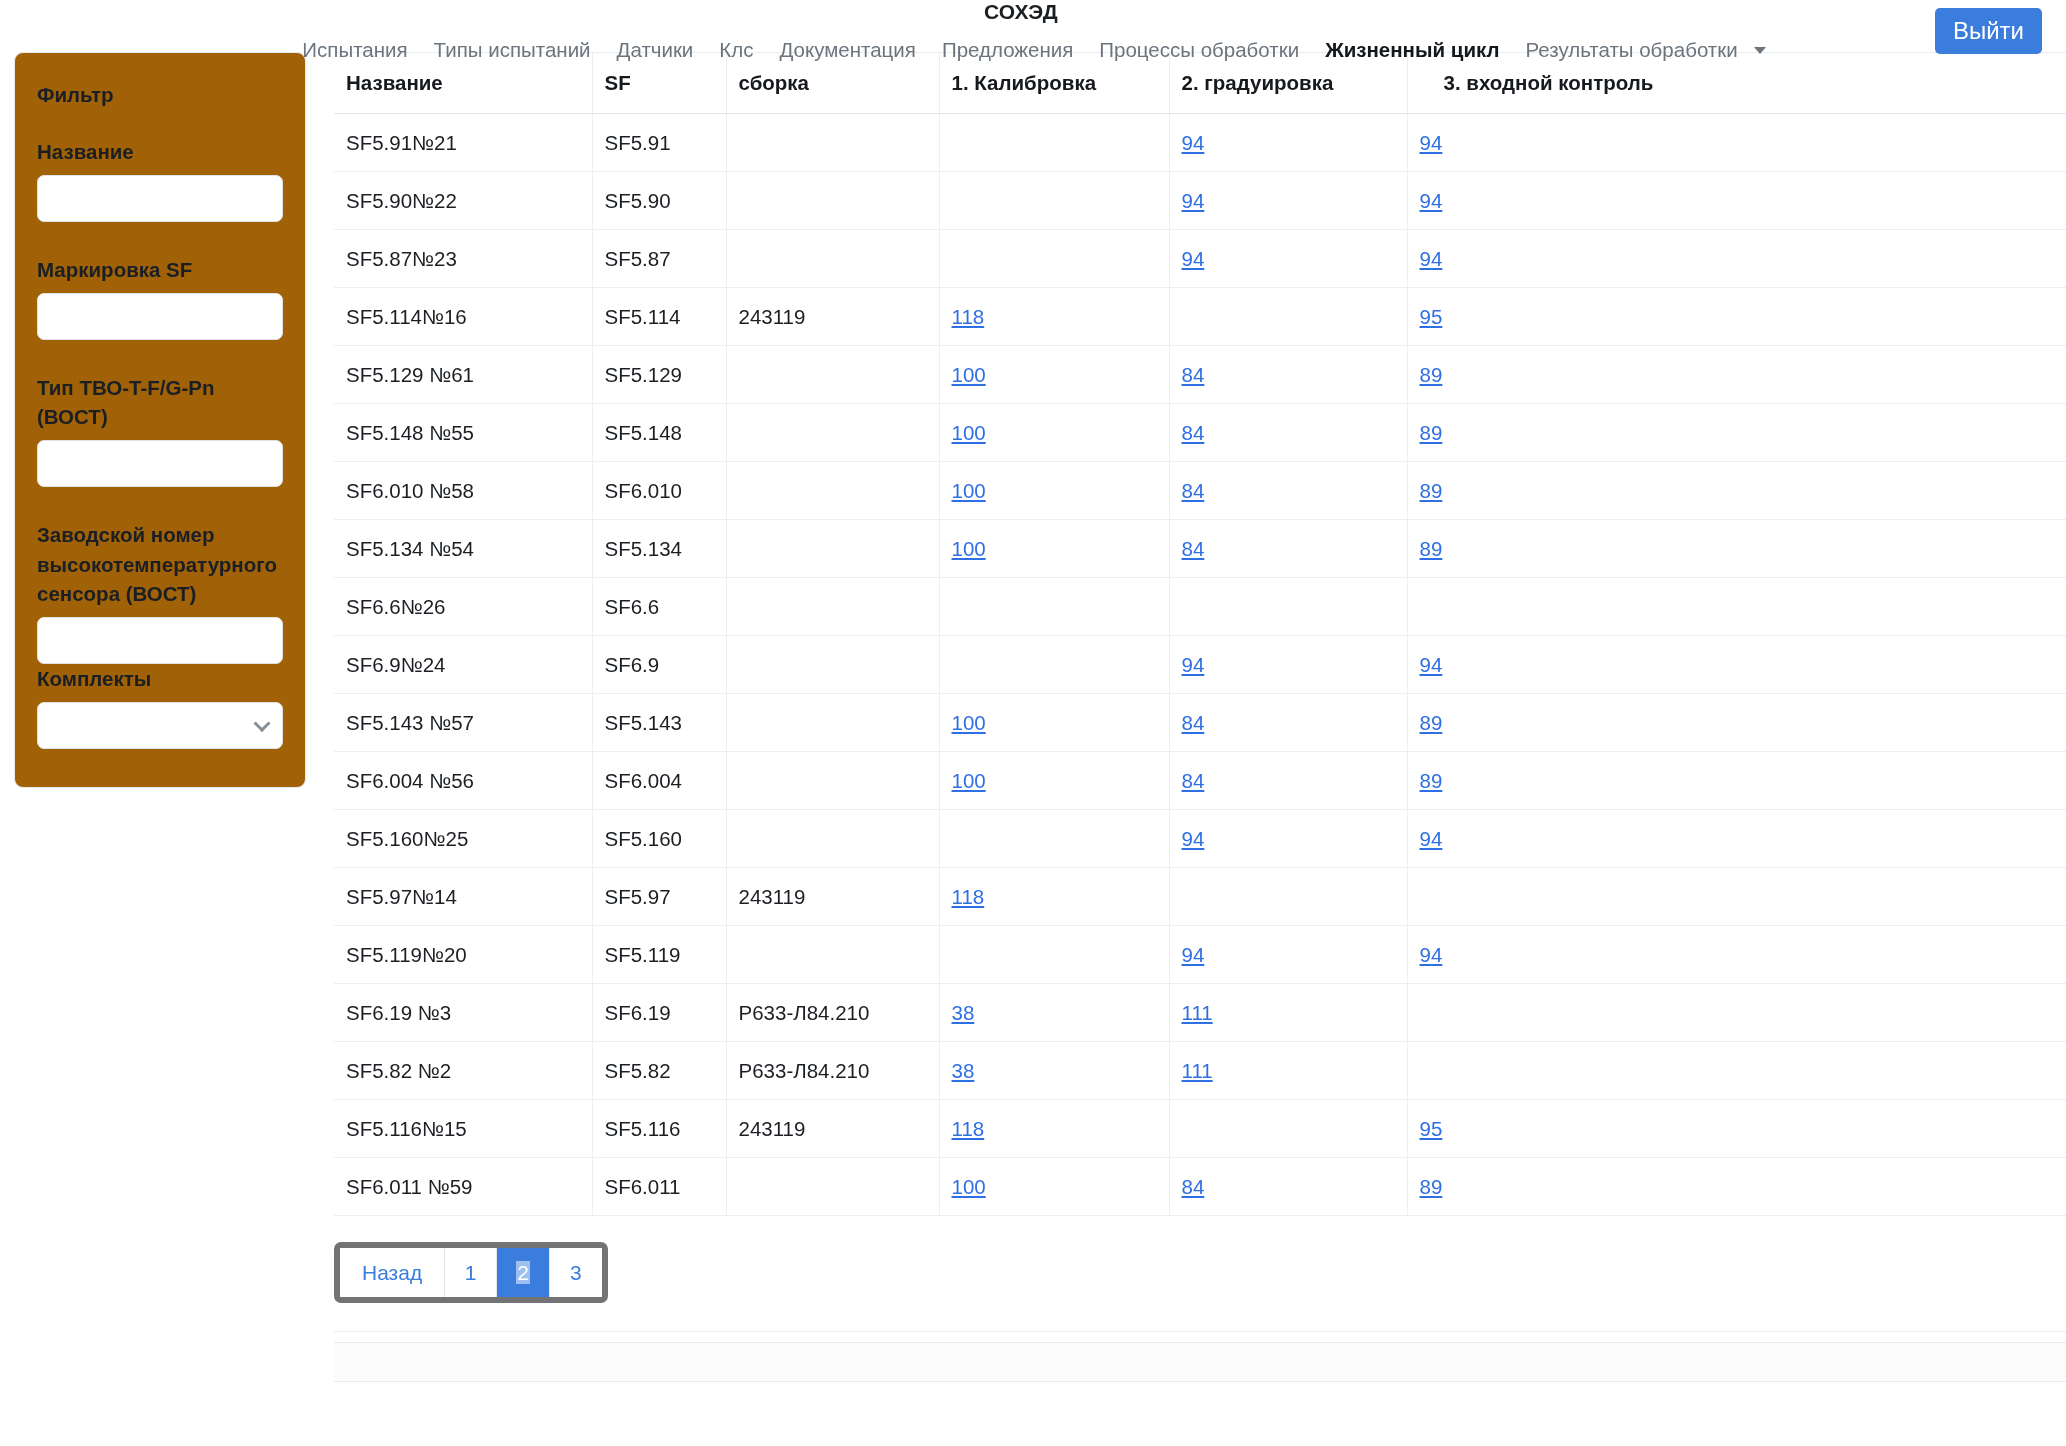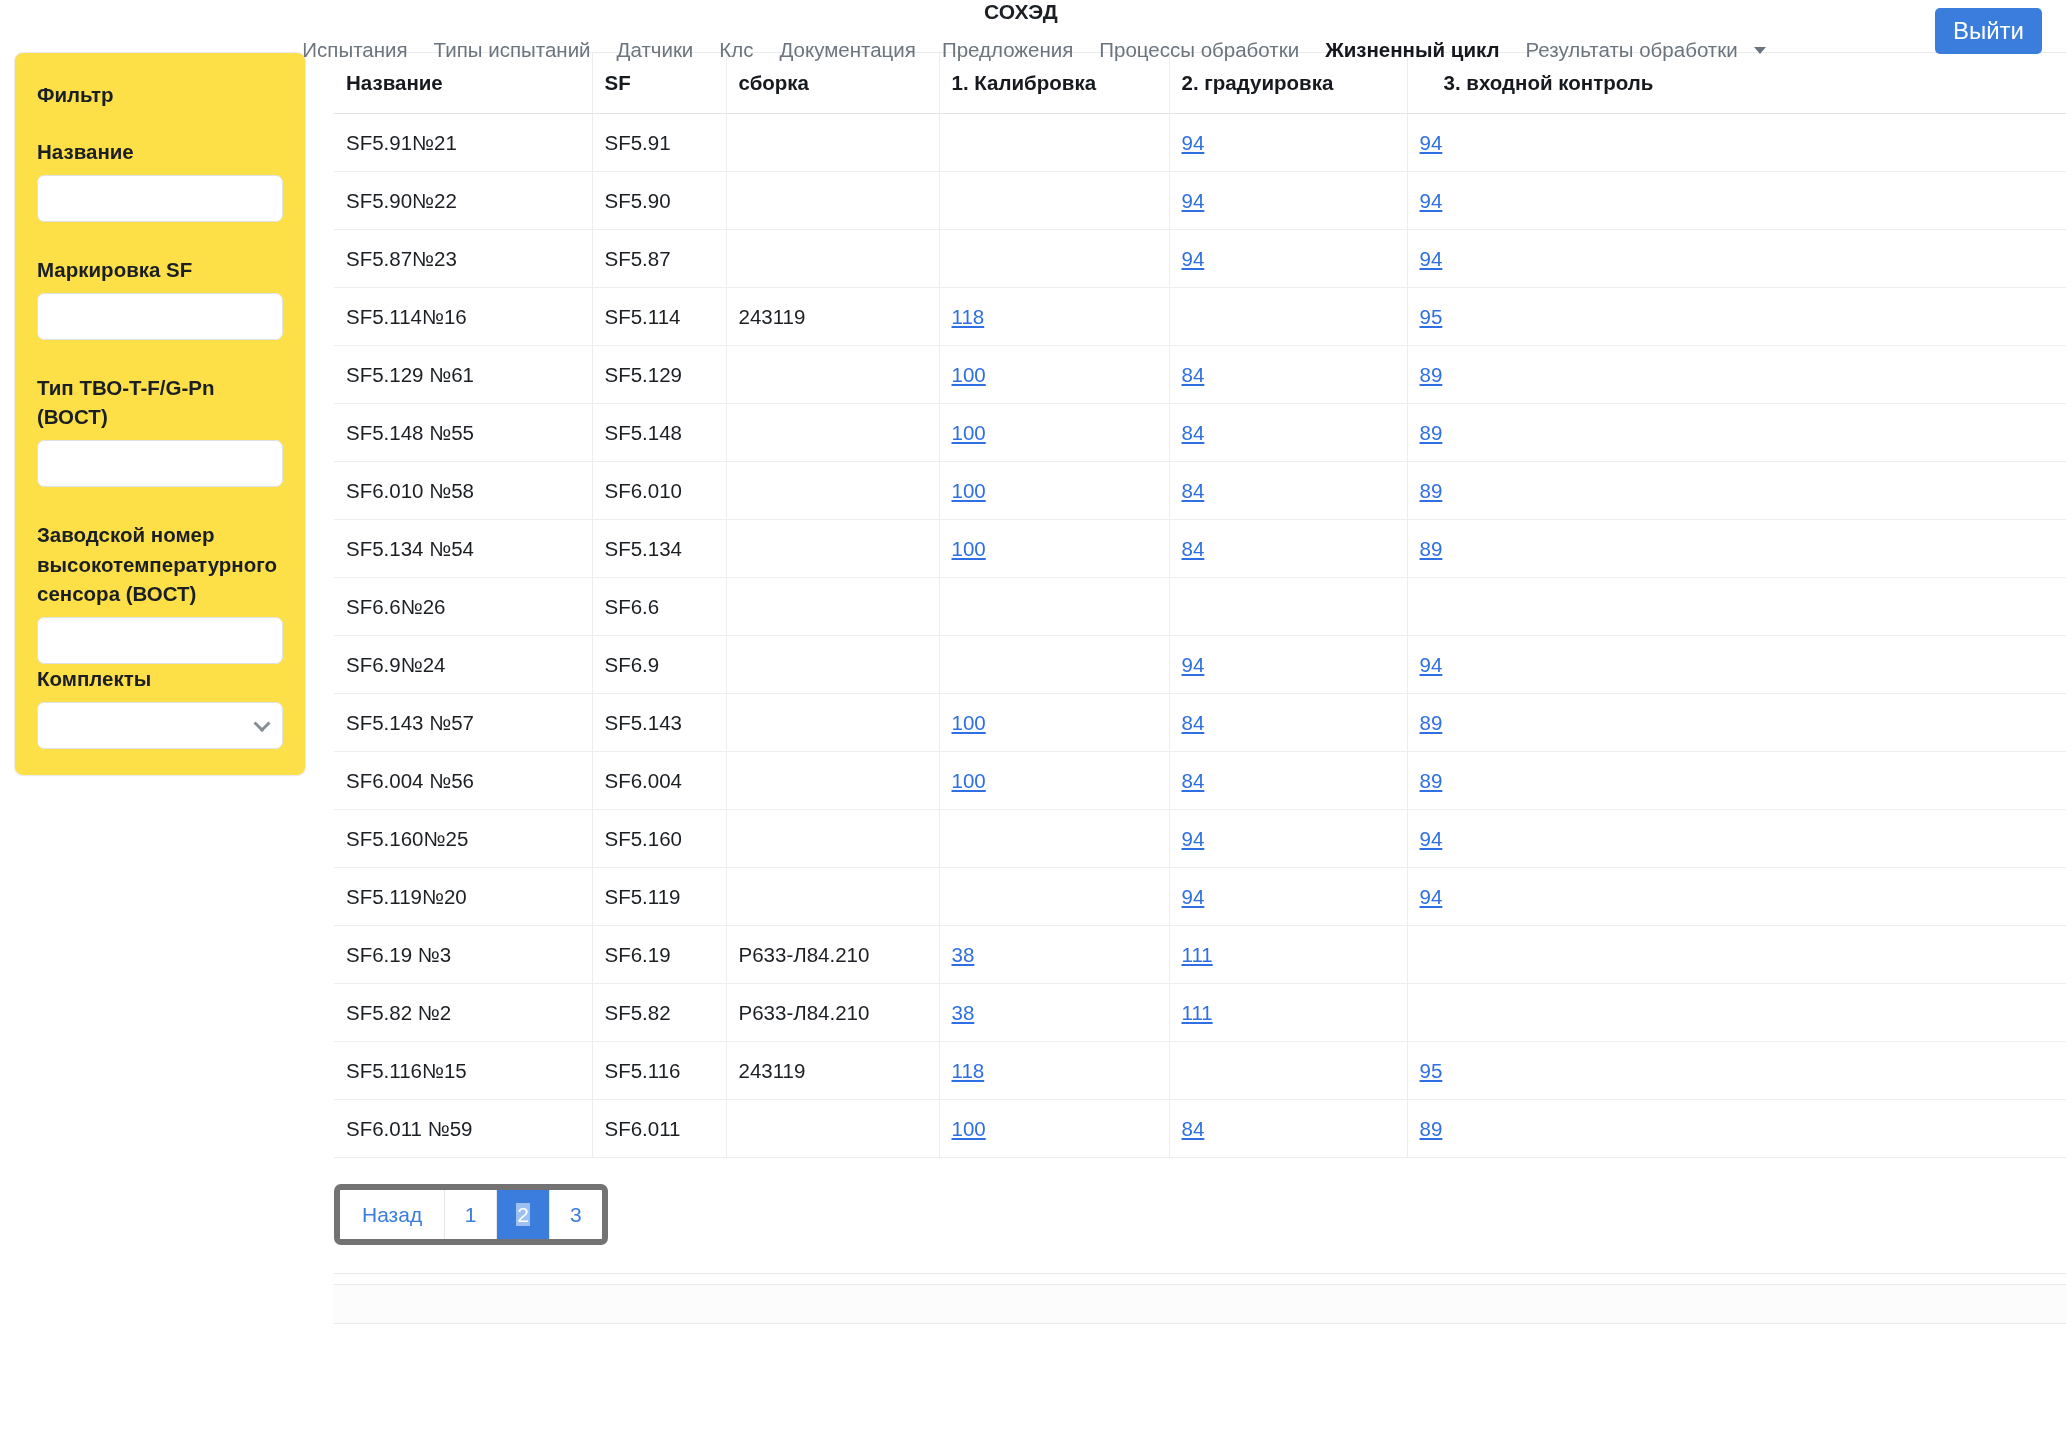--- a/index.html
+++ b/index.html
@@ -83,22 +83,22 @@
 
   
   .sidebar {
     width: 306px;
     flex: 0 0 306px;
     padding: 0 0 0 14px;
   }
   .filter-card {
     border: 1px solid #e9ecef;
     border-radius: 9px;
-    background: #fde047;
-    padding: 22px 22px 26px 22px;
+    background: #a16207;
+    padding: 22px 22px 38px 22px;
     box-shadow: 0 1px 2px rgba(0,0,0,0.02);
   }
   .filter-title {
     font-size: 20.5px;
     font-weight: bold;
     color: #1b1f23;
     margin: 8px 0 30px 0;
   }
   .field-label {
     font-size: 20.5px;
@@ -402,20 +402,28 @@
             </tr>
             <tr>
               <td>SF5.160№25</td>
               <td>SF5.160</td>
               <td></td>
               <td></td>
               <td><span class="cell-link">94</span></td>
               <td><span class="cell-link">94</span></td>
             </tr>
             <tr>
+              <td>SF5.97№14</td>
+              <td>SF5.97</td>
+              <td>243119</td>
+              <td><span class="cell-link">118</span></td>
+              <td></td>
+              <td></td>
+            </tr>
+            <tr>
               <td>SF5.119№20</td>
               <td>SF5.119</td>
               <td></td>
               <td></td>
               <td><span class="cell-link">94</span></td>
               <td><span class="cell-link">94</span></td>
             </tr>
             <tr>
               <td>SF6.19 №3</td>
               <td>SF6.19</td>

